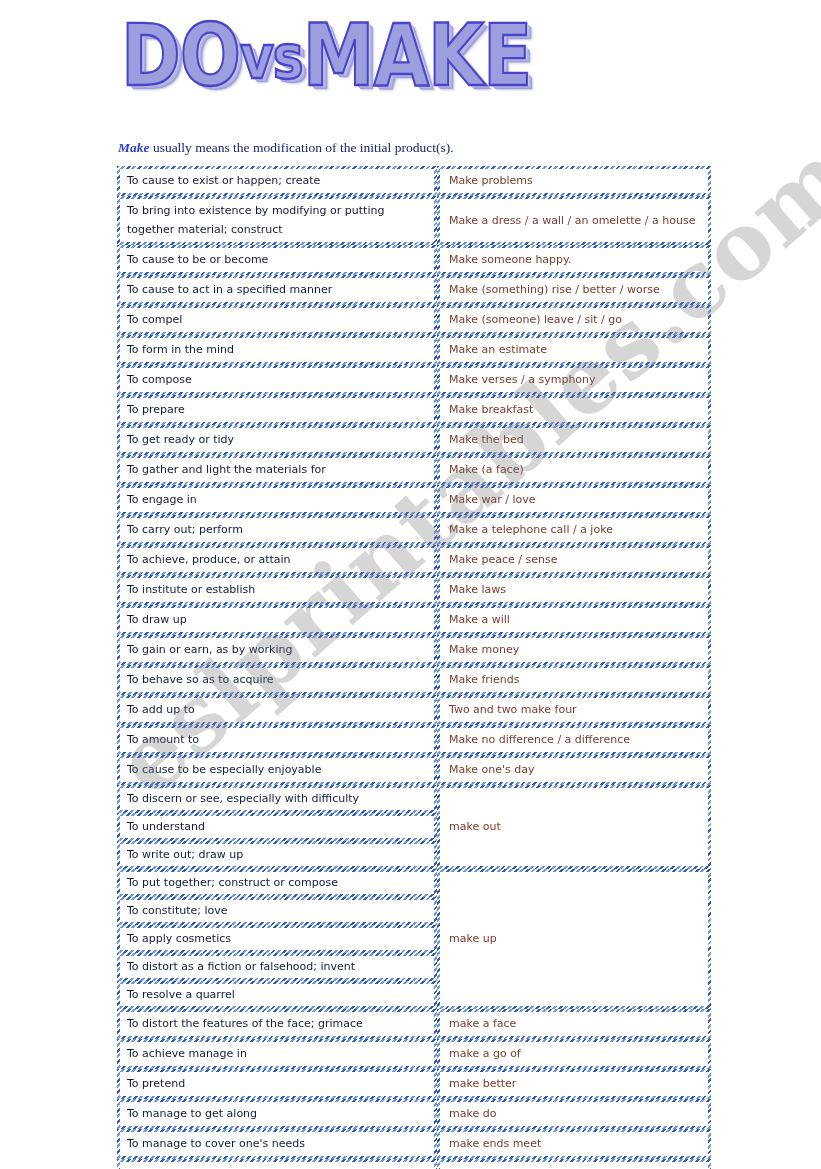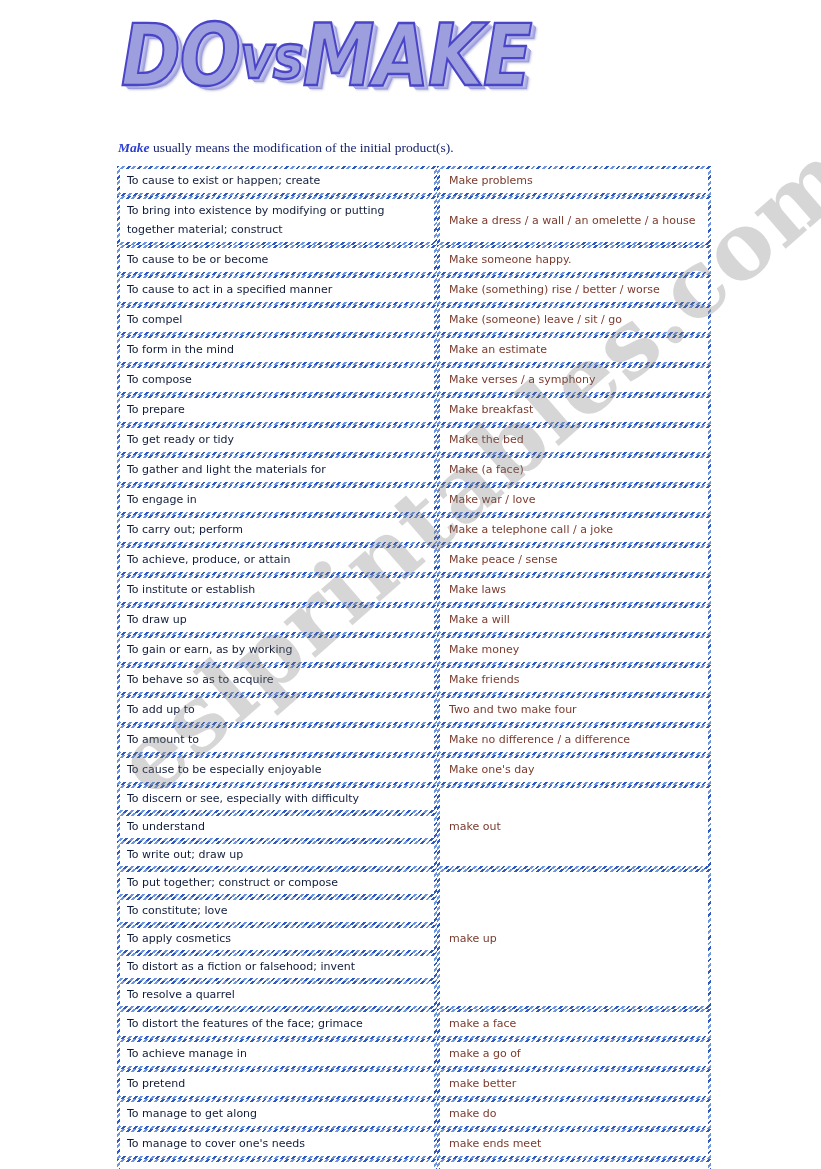--- a/index.html
+++ b/index.html
@@ -44,21 +44,20 @@
   }
 
   
   #title-block {
     position: absolute;
     left: 0;
     top: 14px;
     width: 652px;
     text-align: center;
     z-index: 3;
-    font-style: italic;
   }
   #title-text {
     display: inline-block;
     font-family: "DejaVu Sans", sans-serif;
     font-weight: bold;
     font-size: 72px;
     line-height: 84px;
     letter-spacing: -1px;
     color: #9d9edd;
     -webkit-text-stroke: 2px #4a45c8;

